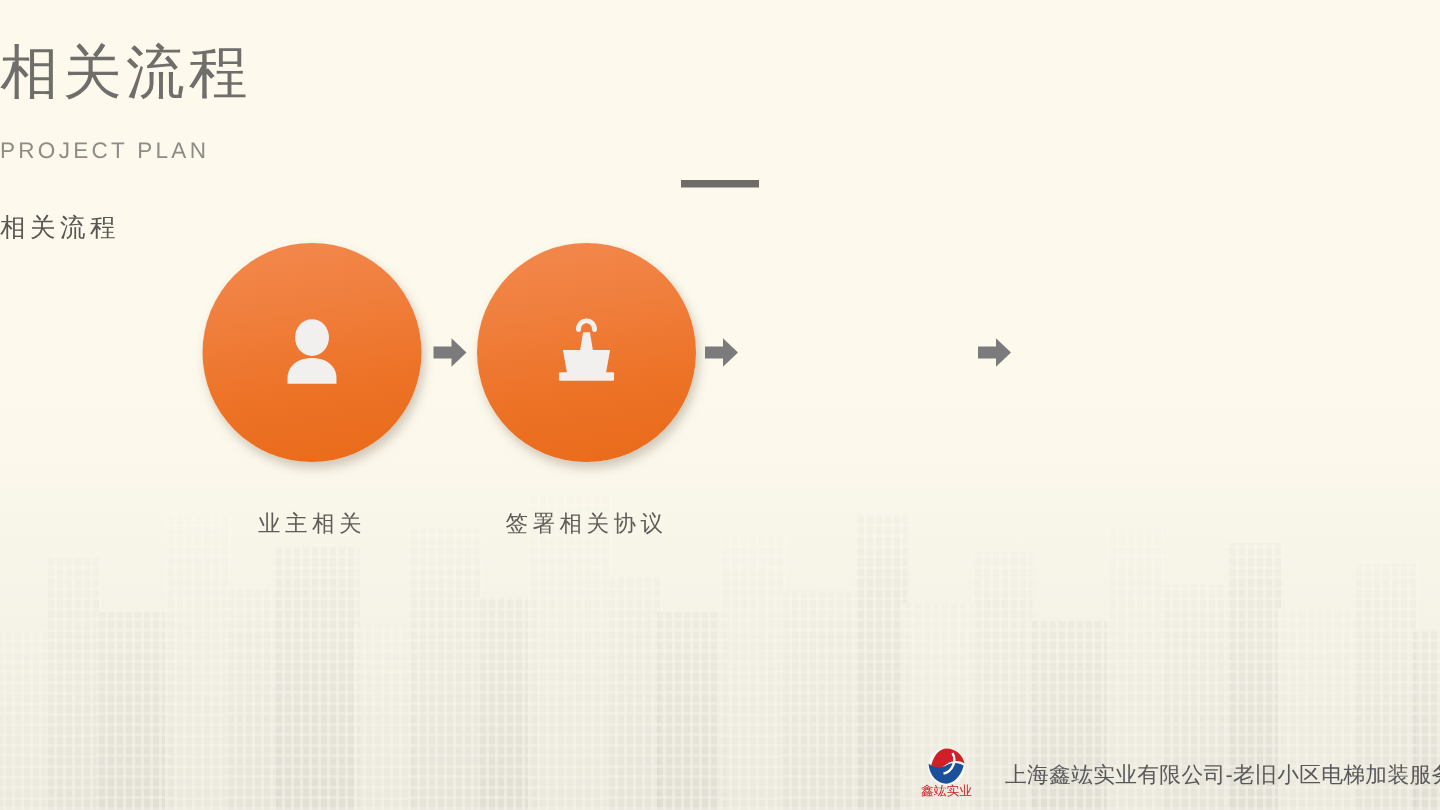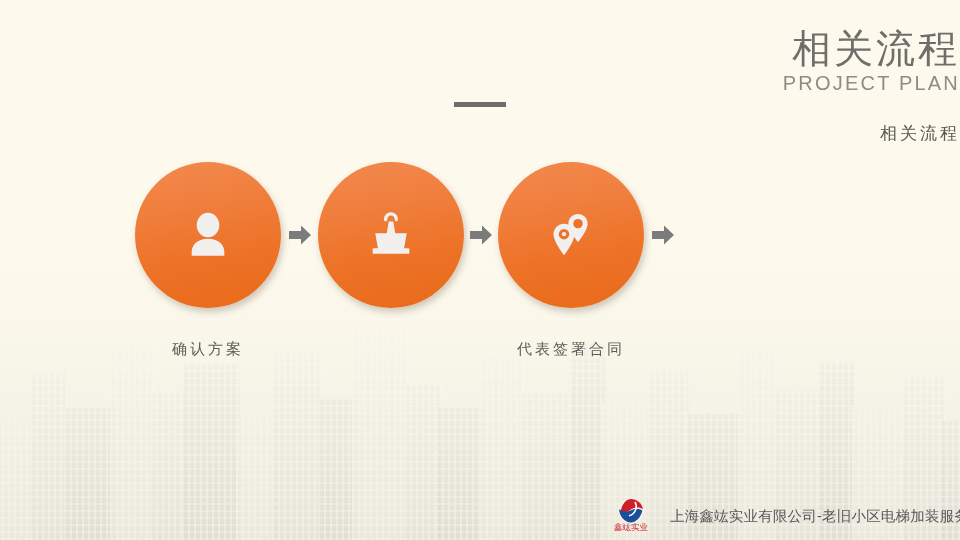--- a/index.html
+++ b/index.html
@@ -66,35 +66,35 @@
        rgba(248,245,233,.55) 88%,
        rgba(246,243,231,.52) 100%);
     pointer-events: none;
   }
 
   
   .header {
     position: absolute;
     left: 0; top: 26px;
     width: 960px;
-    text-align: right;
+    text-align: left;
   }
   .title-cn {
     font-size: 39px;
     color: #6f6e6a;
     letter-spacing: 3px;
     line-height: 46px;
     font-weight: 400;
   }
   .title-en {
-    font-size: 20px;
+    font-size: 15px;
     color: #8d8c87;
     letter-spacing: 2.2px;
     line-height: 22px;
-    margin-top: 0;
+    margin-top: 18px;
   }
   .title-rule {
     width: 52px;
     height: 5px;
     background: #6d6c68;
     margin: 8px auto 0 auto;
   }
   .subtitle {
     font-size: 17px;
     color: #575652;
@@ -256,58 +256,47 @@
 
   <div class="flow">
 
     <div class="step" style="left:135px;">
       <div class="circle">
         <svg width="58" height="58" viewBox="0 0 64 64">
           <ellipse cx="32" cy="21" rx="12.5" ry="13.5" fill="#f2f0ef"></ellipse>
           <path d="M32 36c-11 0-18 6.4-18 14.6V55h36v-4.4C50 42.4 43 36 32 36z" fill="#f2f0ef"></path>
         </svg>
       </div>
-      <div class="step-label">确认方案</div>
+      <div class="step-label">业主相关</div>
     </div>
 
     <div class="arrow" style="left:287px;">
       <svg width="26" height="26" viewBox="0 0 26 26">
         <path d="M2 9h12V3.5L24 13l-10 9.5V17H2z" fill="#7b7b7b"></path>
       </svg>
     </div>
 
     <div class="step" style="left:318px;">
       <div class="circle">
         <svg width="56" height="56" viewBox="0 0 64 64">
           <path d="M32 6c-4.4 0-8 3.6-8 8 0 1.5.6 2.3 1.9 2.3 1.2 0 1.9-.8 1.9-2.3 0-2.3 1.9-4.2 4.2-4.2s4.2 1.9 4.2 4.2c0 1.5.7 2.3 1.9 2.3s1.9-.8 1.9-2.3c0-4.4-3.6-8-8-8z" fill="#f2f0ef"></path>
           <path d="M29.4 16.6h5.2L37 31h-10z" fill="#f2f0ef"></path>
           <path d="M14 30h36l-3.4 19H17.4z" fill="#f2f0ef"></path>
           <rect x="11" y="47" width="42" height="6.5" rx="1" fill="#f2f0ef"></rect>
         </svg>
       </div>
+      <div class="step-label">签署相关协议</div>
     </div>
 
     <div class="arrow" style="left:468px;">
       <svg width="26" height="26" viewBox="0 0 26 26">
         <path d="M2 9h12V3.5L24 13l-10 9.5V17H2z" fill="#7b7b7b"></path>
       </svg>
     </div>
 
-    <div class="step" style="left:498px;">
-      <div class="circle">
-        <svg width="56" height="56" viewBox="0 0 64 64">
-          <path d="M40 8c-6.1 0-11 4.9-11 11 0 7.8 11 21 11 21s11-13.2 11-21c0-6.1-4.9-11-11-11z" fill="#f2f0ef"></path>
-          <circle cx="40" cy="19" r="5.4" fill="#ee7328"></circle>
-          <path d="M24 19c-6.6 0-12 5.4-12 12 0 8.6 12 24 12 24s12-15.4 12-24c0-6.6-5.4-12-12-12z" fill="#f2f0ef"></path>
-          <circle cx="24" cy="31" r="6" fill="#ee7328"></circle>
-          <circle cx="24" cy="31" r="2.4" fill="#f2f0ef"></circle>
-        </svg>
-      </div>
-      <div class="step-label">代表签署合同</div>
-    </div>
 
     <div class="arrow" style="left:650px;">
       <svg width="26" height="26" viewBox="0 0 26 26">
         <path d="M2 9h12V3.5L24 13l-10 9.5V17H2z" fill="#7b7b7b"></path>
       </svg>
     </div>
 
 
   </div>
 

